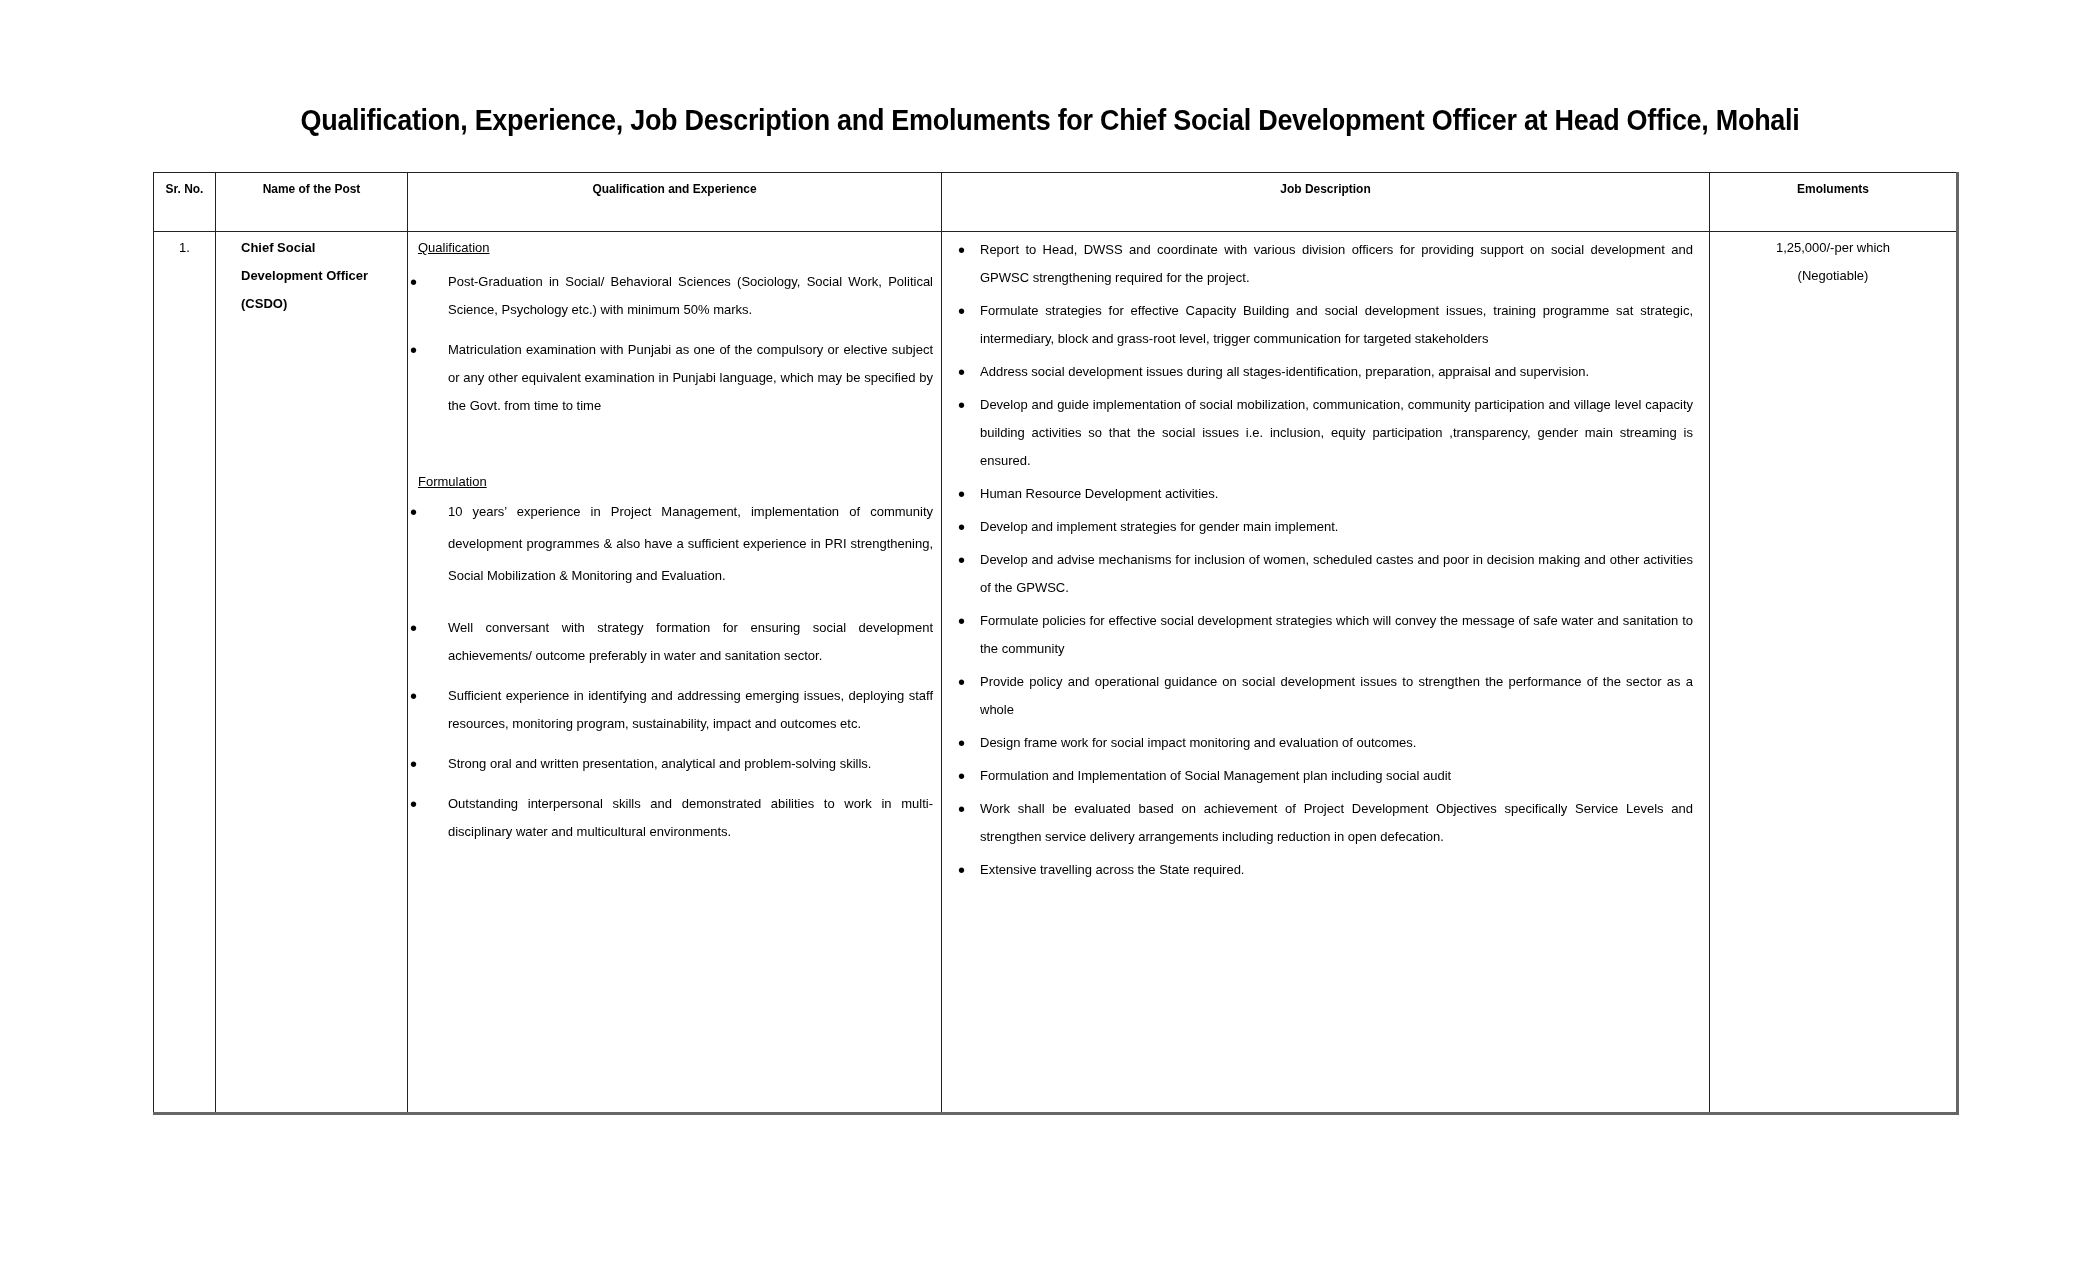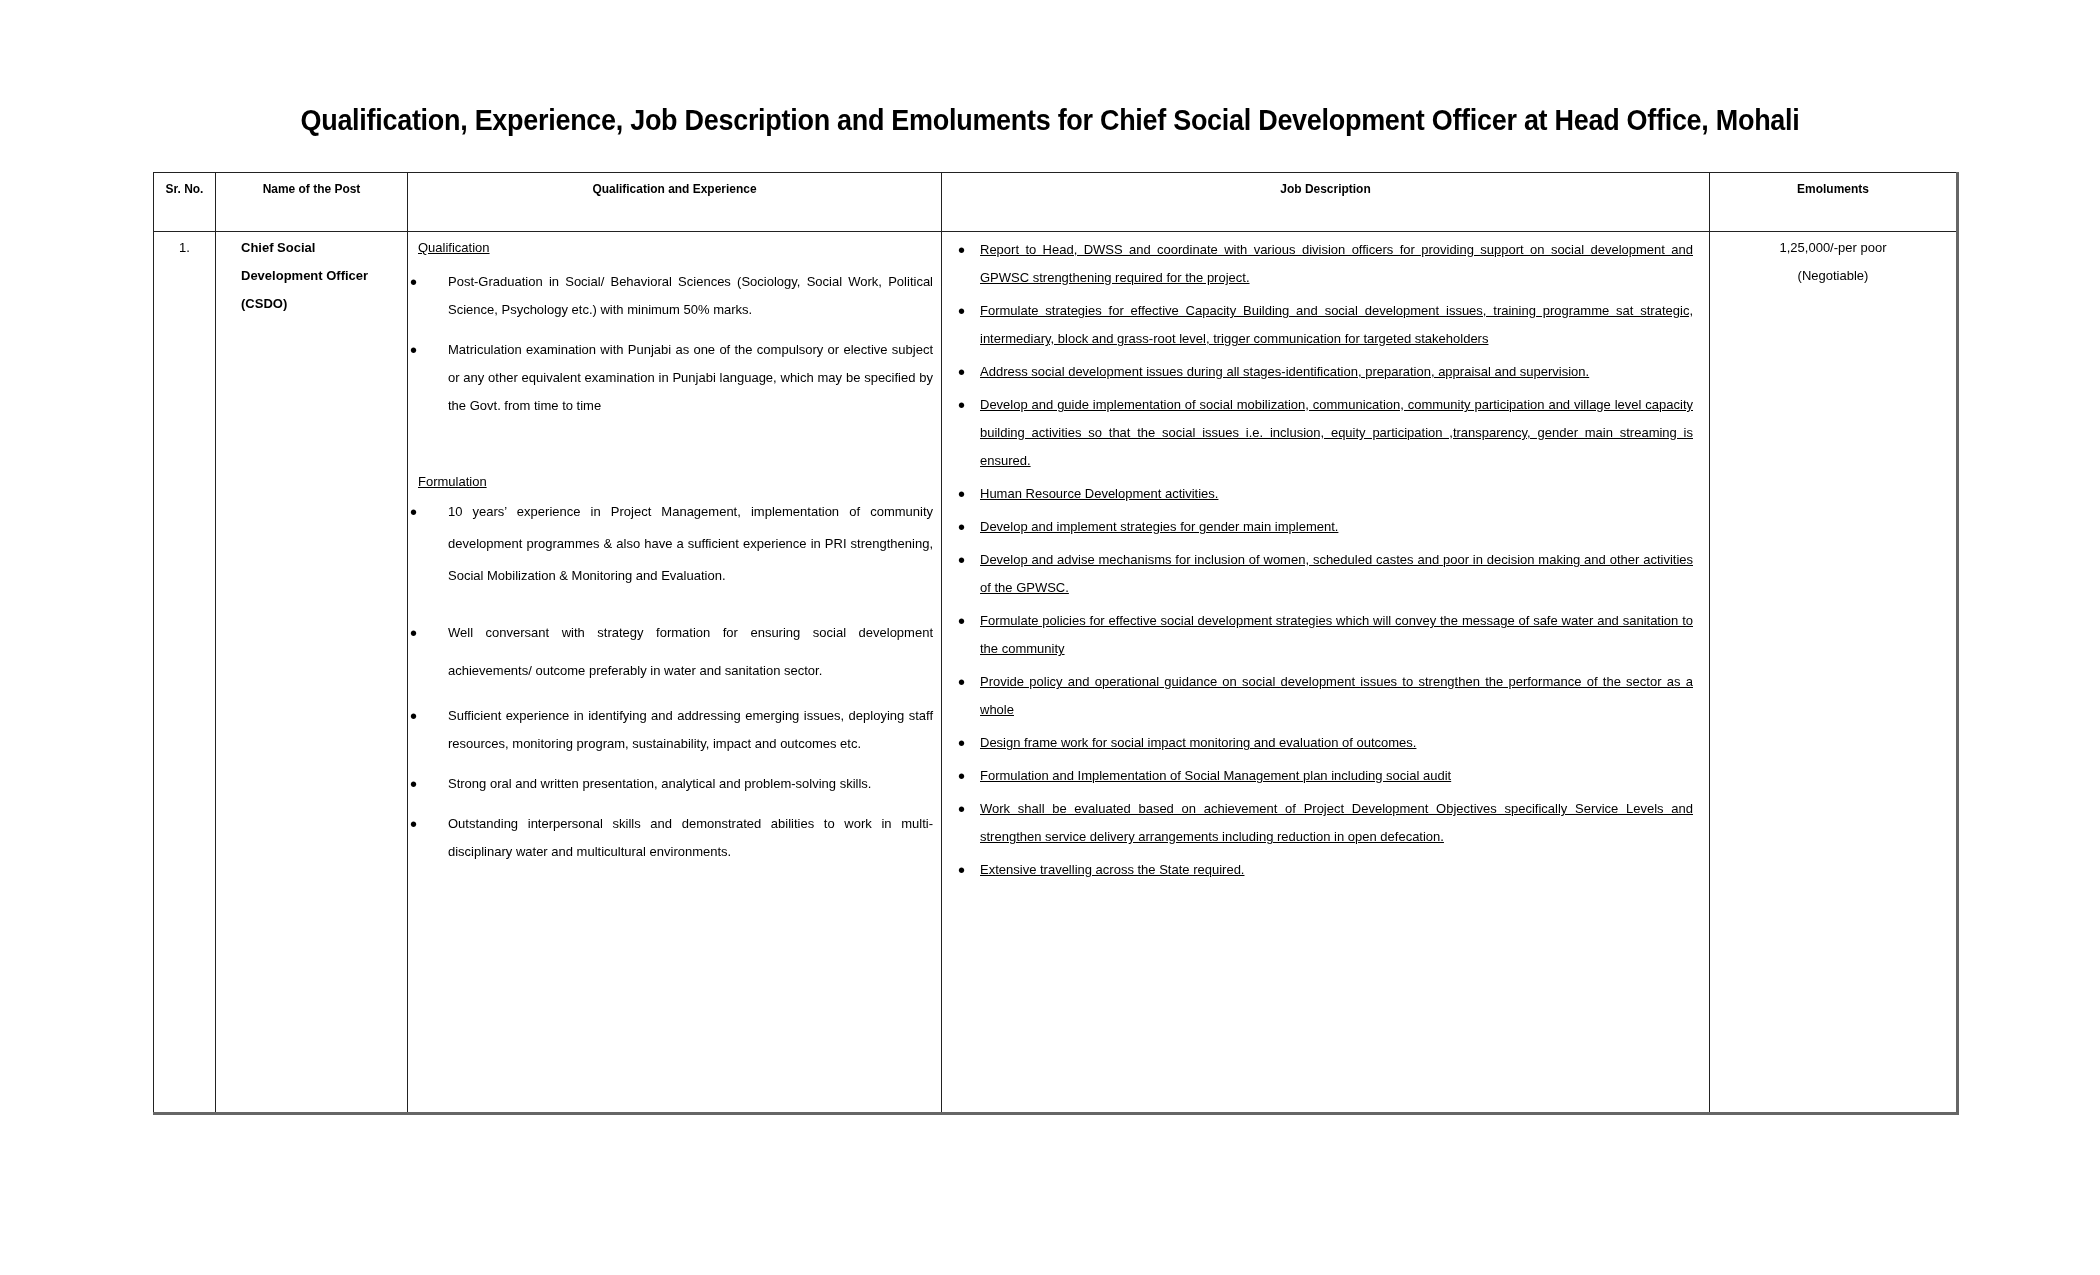--- a/index.html
+++ b/index.html
@@ -29,21 +29,21 @@
   .sr { text-align: center; padding-top: 2px !important; }
   .post { font-weight: bold; padding: 2px 25px !important; }
   .qual { padding: 2px 8px 0 10px !important; }
   .sub { font-weight: normal; text-decoration: underline; margin: 0 0 6px 0; }
   ul.q { margin: 0; padding: 0; list-style: none; }
   ul.q li { position: relative; padding-left: 30px; text-align: justify; margin-bottom: 12px; }
   ul.q li::before { content: "\2022"; position: absolute; left: -8px; top: 0; font-size: 20px; }
   ul.q.exp li { line-height: 32px; }
   .jd { padding: 4px 16px 0 12px !important; }
   ul.j { margin: 0; padding: 0; list-style: none; }
-  ul.j li { position: relative; padding-left: 26px; text-align: justify; margin-bottom: 5px; text-decoration: underline; }
+  ul.j li { position: relative; padding-left: 26px; text-align: justify; margin-bottom: 5px; }
   ul.j li::before { content: "\2022"; position: absolute; left: 4px; top: 0; font-size: 20px; }
   .emo { text-align: center; padding-top: 2px !important; }
 </style>
 </head>
 <body>
 
 <div class="title">Qualification, Experience, Job Description and Emoluments for Chief Social Development Officer at Head Office, Mohali</div>
 
 <table class="main">
   <colgroup>
@@ -81,21 +81,21 @@
       <td class="qual">
         <div class="sub">Qualification</div>
         <ul class="q">
           <li>Post-Graduation in Social/ Behavioral Sciences (Sociology, Social Work, Political Science, Psychology etc.) with minimum 50% marks.</li>
           <li>Matriculation examination with Punjabi as one of the compulsory or elective subject or any other equivalent examination in Punjabi language, which may be specified by the Govt. from time to time</li>
         </ul>
         <div style="height:36px"></div>
         <div class="sub" style="margin-bottom:0">Formulation</div>
         <ul class="q exp">
           <li style="margin-bottom:22px">10 years’ experience in Project Management, implementation of community development programmes &amp; also have a sufficient experience in PRI strengthening, Social Mobilization &amp; Monitoring and Evaluation.</li>
-          <li style="line-height:38px">Well conversant with strategy formation for ensuring social development achievements/ outcome preferably in water and sanitation sector.</li>
+          <li style="line-height:28px">Well conversant with strategy formation for ensuring social development achievements/ outcome preferably in water and sanitation sector.</li>
           <li style="line-height:28px">Sufficient experience in identifying and addressing emerging issues, deploying staff resources, monitoring program, sustainability, impact and outcomes etc.</li>
           <li style="line-height:28px">Strong oral and written presentation, analytical and problem-solving skills.</li>
           <li style="line-height:28px;margin-bottom:0">Outstanding interpersonal skills and demonstrated abilities to work in multi-disciplinary water and multicultural environments.</li>
         </ul>
       </td>
       <td class="jd">
         <ul class="j">
           <li>Report to Head, DWSS and coordinate with various division officers for providing support on social development and GPWSC strengthening required for the project.</li>
           <li>Formulate strategies for effective Capacity Building and social development issues, training programme sat strategic, intermediary, block and grass-root level, trigger communication for targeted stakeholders</li>
           <li>Address social development issues during all stages-identification, preparation, appraisal and supervision.</li>
@@ -105,18 +105,18 @@
           <li>Develop and advise mechanisms for inclusion of women, scheduled castes and poor in decision making and other activities of the GPWSC.</li>
           <li>Formulate policies for effective social development strategies which will convey the message of safe water and sanitation to the community</li>
           <li>Provide policy and operational guidance on social development issues to strengthen the performance of the sector as a whole</li>
           <li>Design frame work for social impact monitoring and evaluation of outcomes.</li>
           <li>Formulation and Implementation of Social Management plan including social audit</li>
           <li>Work shall be evaluated based on achievement of Project Development Objectives specifically Service Levels and strengthen service delivery arrangements including reduction in open defecation.</li>
           <li>Extensive travelling across the State required.</li>
         </ul>
       </td>
       <td class="emo">
-        <div>1,25,000/-per poor</div>
+        <div>1,25,000/-per which</div>
         <div>(Negotiable)</div>
       </td>
     </tr>
   </tbody>
 </table>
 
 </body></html>

